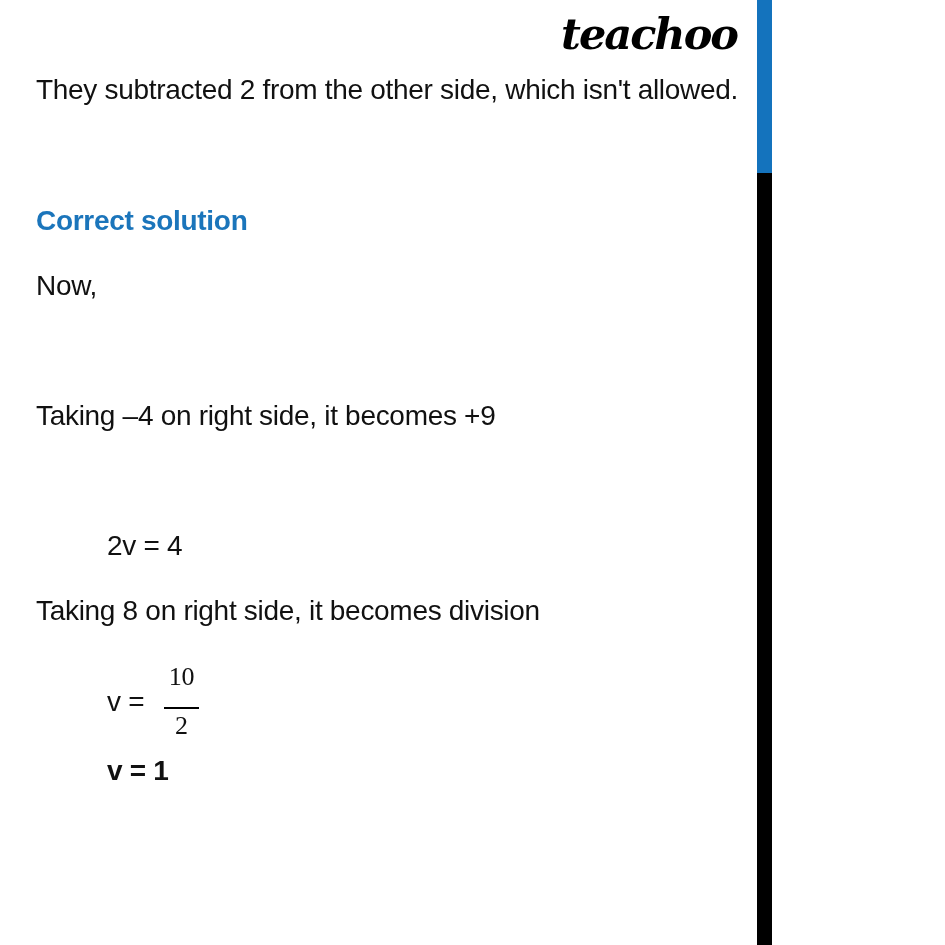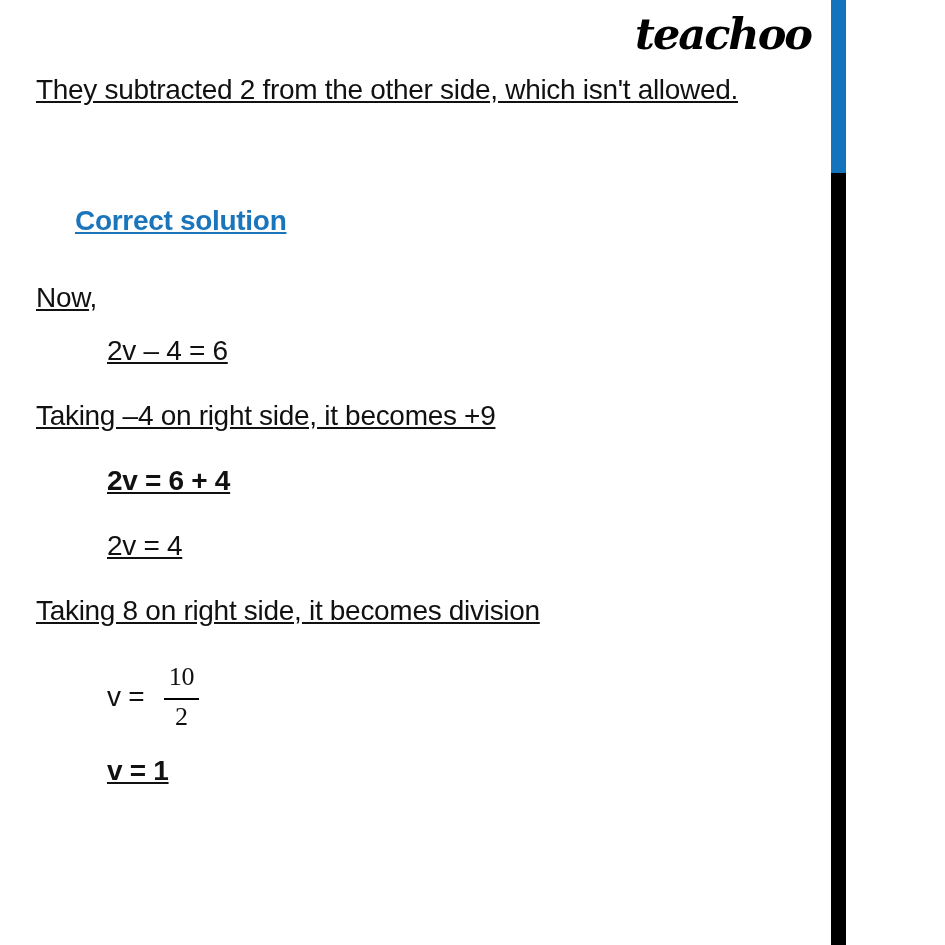--- a/index.html
+++ b/index.html
@@ -5,21 +5,21 @@
   :root {
     --accent_blue: #1473bd;
     --heading_blue: #1b75bb;
     --bar_black: #000000;
     --text_black: #111111;
   }
   * { margin: 0; padding: 0; box-sizing: border-box; }
   html, body { background: #ffffff; }
   .slide {
     position: relative;
-    width: 846px;
+    width: 772px;
     height: 945px;
     background: #ffffff;
     overflow: hidden;
     font-family: "Liberation Sans", sans-serif;
     color: var(--text_black);
   }
   
   .edge-bar-blue {
     position: absolute;
     top: 0; right: 0;
@@ -46,28 +46,26 @@
   }
   
   .line {
     position: absolute;
     left: 36px;
     font-size: 28px;
     line-height: 36px;
     letter-spacing: -0.3px;
     white-space: nowrap;
     color: var(--text_black);
-    text-decoration: underline;
   }
   .indent { left: 107px; }
   .bold { font-weight: bold; }
   .heading {
     color: var(--heading_blue);
     font-weight: bold;
-    margin-left: 39px;
   }
   
   .frac-line {
     position: absolute;
     left: 107px;
     display: inline-flex;
     align-items: center;
     font-size: 28px;
     letter-spacing: -0.3px;
     color: var(--text_black);
@@ -76,46 +74,44 @@
   .frac {
     display: inline-flex;
     flex-direction: column;
     align-items: center;
     margin-left: 12px;
     font-family: "Liberation Serif", serif;
     font-size: 26px;
     line-height: 30px;
   }
   .frac .num {
-    padding: 0 5px 6px 5px;
+    padding: 0 5px 15px 5px;
     border-bottom: 2px solid #000000;
   }
   .frac .den { padding-top: 2px; }
 </style>
 </head>
 <body>
 
 <div class="slide">
 
   <div class="edge-bar-blue"></div>
   <div class="edge-bar-black"></div>
 
   <div class="logo">teachoo</div>
 
   <div class="line" style="top:72px;">They subtracted 2 from the other side, which isn't allowed.</div>
 
   <div class="line heading" style="top:203px;">Correct solution</div>
 
-  <div class="line" style="top:280px;">Now,</div>
+  <div class="line" style="top:268px;">Now,</div>
 
-  <div class="line indent" style="top:333px;">2v – 4 = 6</div>
 
   <div class="line" style="top:398px;">Taking –4 on right side, it becomes +9</div>
 
-  <div class="line indent bold" style="top:463px;">2v = 6 + 4</div>
 
   <div class="line indent" style="top:528px;">2v = 4</div>
 
   <div class="line" style="top:593px;">Taking 8 on right side, it becomes division</div>
 
   <div class="frac-line" style="top:662px;">
     <span class="frac-lhs">v = </span>
     <span class="frac">
       <span class="num">10</span>
       <span class="den">2</span>

